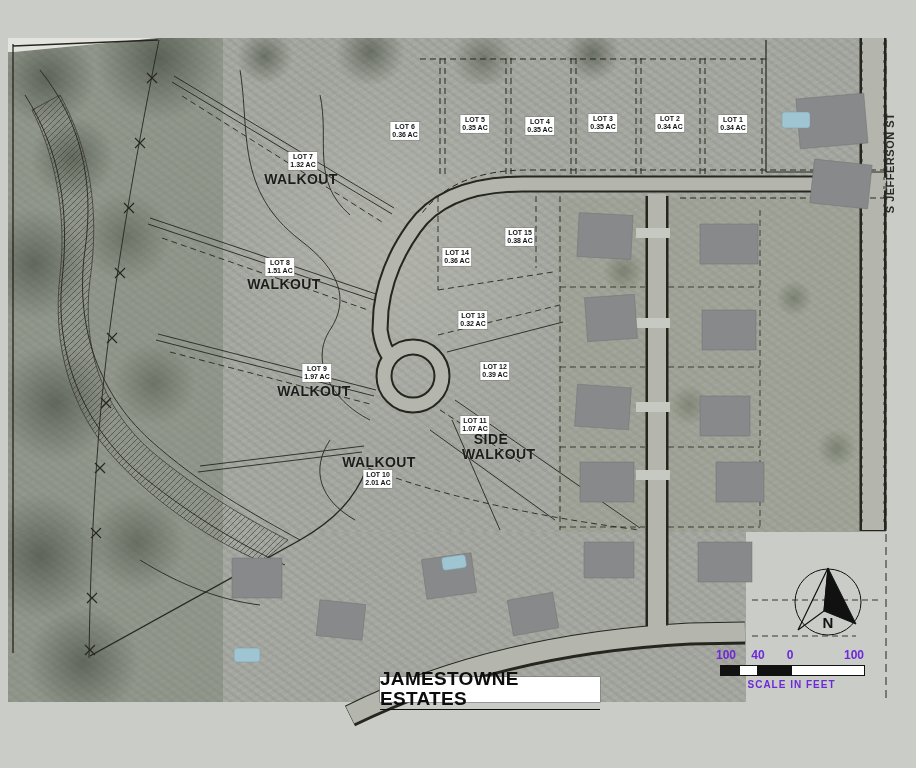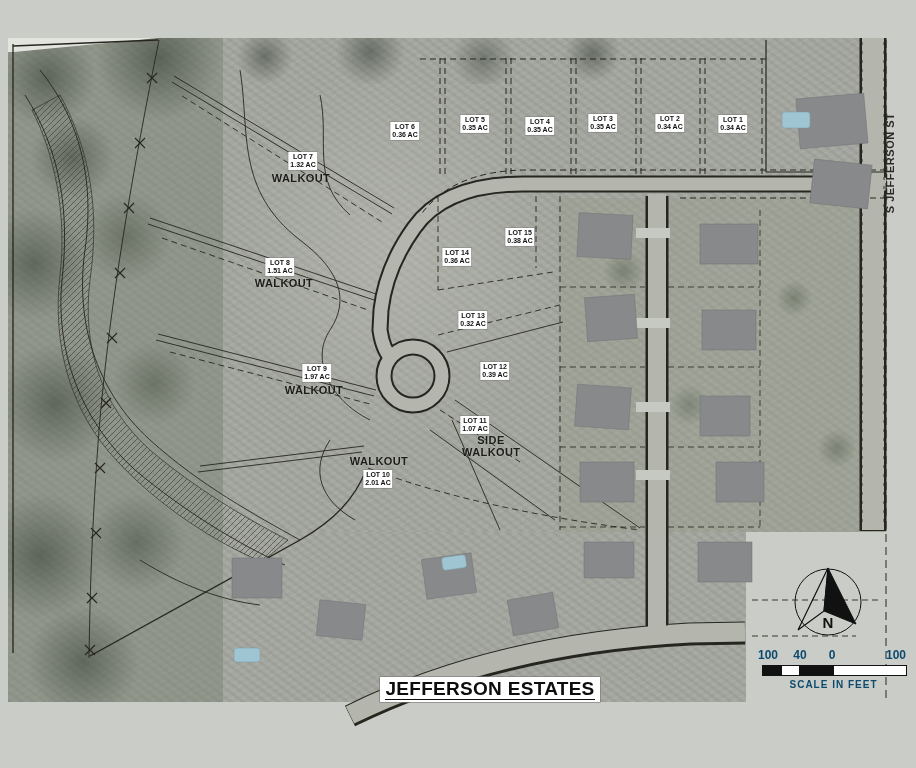--- a/index.html
+++ b/index.html
@@ -73,43 +73,43 @@
   
   .chip{
     position:absolute;transform:translate(-50%,-50%);
     background:var(--chip,#ffffff);color:#101010;
     font-size:7px;font-weight:bold;line-height:1.15;
     padding:1px 2px;text-align:center;white-space:nowrap;
     box-shadow:0 0 0 .5px rgba(90,90,90,.6);
   }
   .note{
     position:absolute;transform:translate(-50%,-50%);
-    color:#1c1c1a;font-size:11px;font-weight:bold;letter-spacing:.4px;
+    color:#1c1c1a;font-size:14px;font-weight:bold;letter-spacing:.4px;
     text-align:center;line-height:1.05;white-space:nowrap;
     text-shadow:0 0 2px rgba(255,255,255,.3);
   }
   .note.wrap{white-space:normal;width:58px;margin-left:17px;}
   .title-box{
     position:absolute;left:380px;top:677px;width:220px;height:25px;
     background:#ffffff;display:flex;align-items:center;justify-content:center;
     box-shadow:0 0 0 .6px #777;
   }
   .title-box span{
     font-size:19px;font-weight:bold;color:#0d0d0d;letter-spacing:.3px;
     border-bottom:1.6px solid #0d0d0d;line-height:1.05;
   }
   .street-label{
     position:absolute;left:890px;top:163px;transform:translate(-50%,-50%) rotate(-90deg);
     font-size:11px;font-weight:bold;color:#2a2a28;white-space:nowrap;letter-spacing:.5px;
   }
   .north{position:absolute;left:784px;top:556px;width:90px;height:96px;}
   .north text{font:bold 15px "Liberation Sans",sans-serif;fill:#111;}
 
-  .scalebar{position:absolute;left:758px;top:648px;width:152px;height:48px;
-    color:#0c4a6e;font-weight:bold;}
+  .scalebar{position:absolute;left:716px;top:648px;width:152px;height:48px;
+    color:#6d28d9;font-weight:bold;}
   .scalebar .tick{position:absolute;top:0;transform:translateX(-50%);font-size:12px;}
   .bar{position:absolute;left:4px;top:17px;width:143px;height:9px;
     border:1.2px solid #111;background:#fff;display:flex;}
   .bar i{display:block;height:100%;}
   .seg-b{background:#111;}
   .seg-w{background:#fff;border-left:1px solid #111;}
   .caption{position:absolute;left:4px;top:31px;width:143px;text-align:center;font-size:10px;letter-spacing:1px;}
 </style>
 </head>
 <body>
@@ -333,21 +333,21 @@
       <div>0.36 AC</div>
   </div>
   <div class="chip" style="left:520px;top:237px">
     <div>LOT 15</div>
       <div>0.38 AC</div>
   </div>
 
   <div class="street-label">S JEFFERSON ST</div>
 
   <div class="title-box">
-    <span>JEFFERSON ESTATES</span>
+    <span>JAMESTOWNE ESTATES</span>
   </div>
 
   <svg class="north" width="90" height="96" viewBox="0 0 90 96">
     <circle cx="44" cy="46" r="33" fill="none" stroke="#111" stroke-width="1"></circle>
     <polygon points="44,12 14,74 40,55" fill="none" stroke="#111" stroke-width="1.2"></polygon>
     <polygon points="44,12 72,68 40,55" fill="#111" stroke="#111"></polygon>
     <text x="44" y="72" text-anchor="middle">N</text>
   </svg>
 
   <div class="scalebar">

